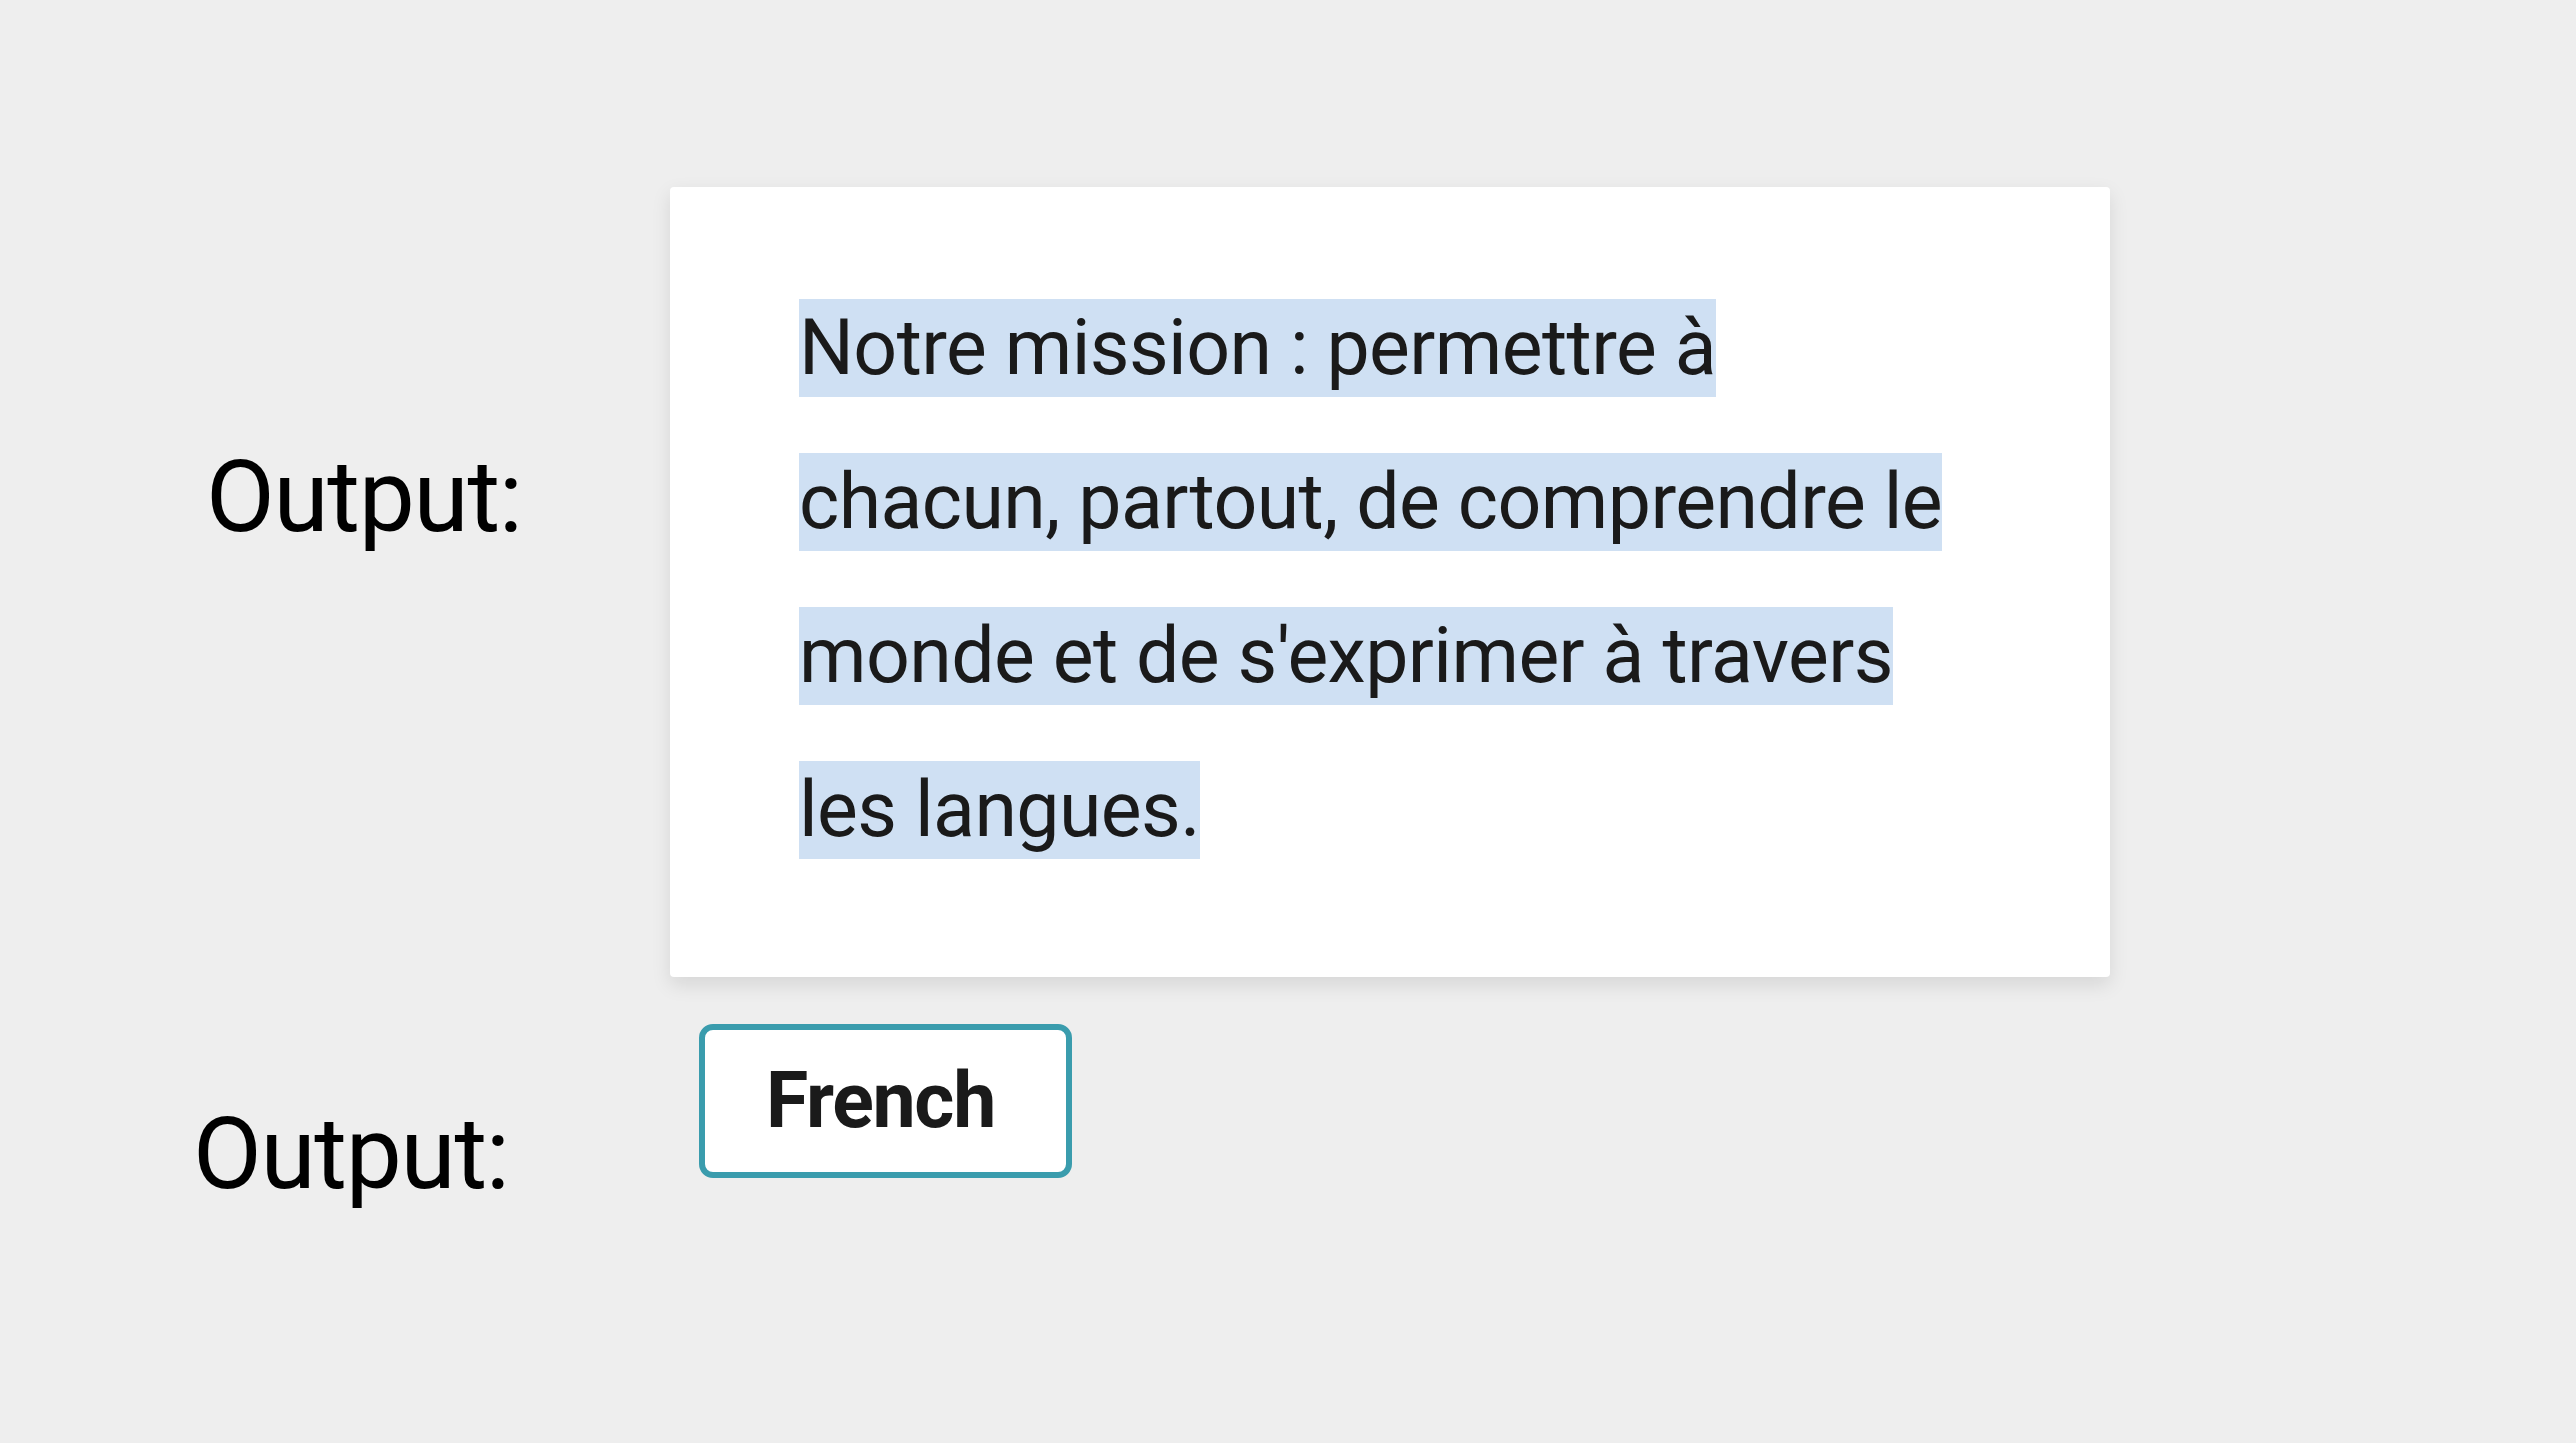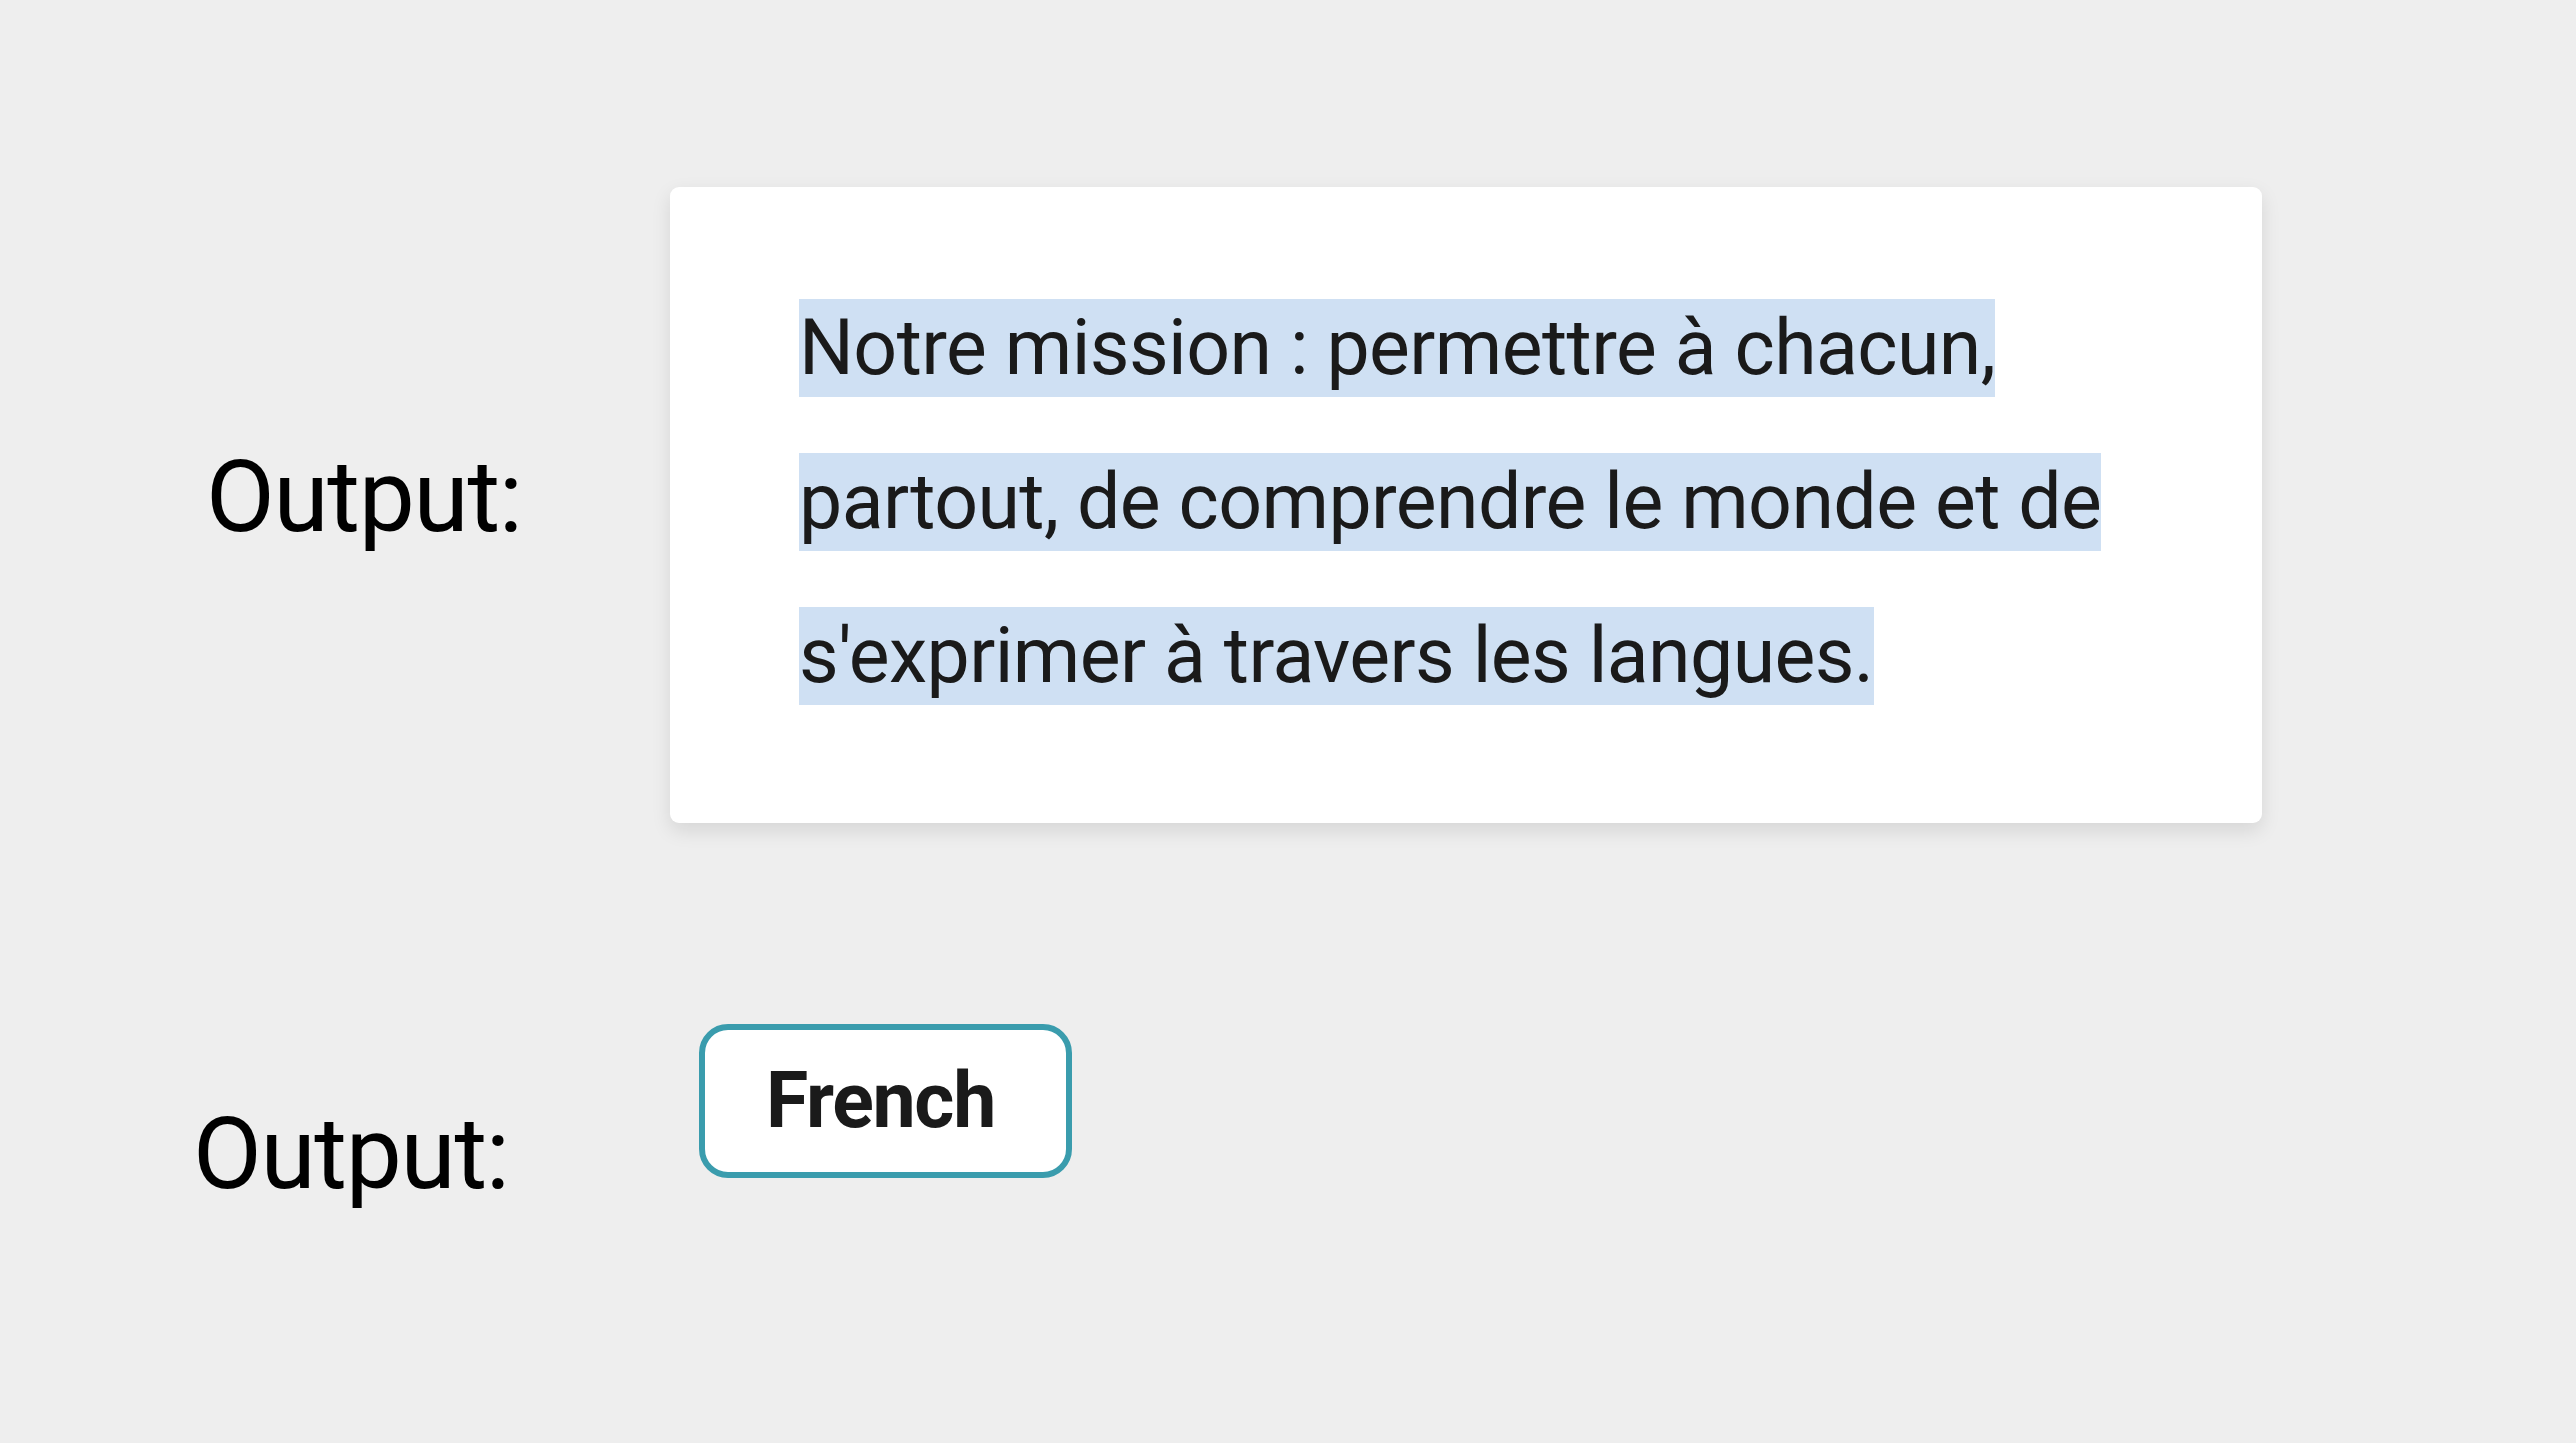--- a/index.html
+++ b/index.html
@@ -35,44 +35,44 @@
       font-size: 100px;
       font-weight: 400;
       color: #000000;
       letter-spacing: -1.3px;
       margin-top: 39px;
     }
     .input-card {
       position: absolute;
       left: 670px;
       top: 187px;
-      width: 1592px;
+      width: 1440px;
       background: #ffffff;
-      border-radius: 9px;
+      border-radius: 4px;
       padding: 84px 116px 90px 129px;
       box-shadow: 0 7.7px 19.3px rgba(0,0,0,0.10);
     }
     .highlighted-text {
       font-size: 77px;
       font-weight: 400;
       line-height: 2.0;
       color: #1a1a1a;
       letter-spacing: -0.6px;
     }
     .highlighted-text span.hl {
       background: #cfe0f3;
       padding: 3.9px 0;
     }
     .output-chip {
       position: absolute;
       left: 699px;
       top: 1024px;
       background: #ffffff;
       border: 6.4px solid #3a9cad;
-      border-radius: 29px;
+      border-radius: 14px;
       padding: 26px 71px 26px 61px;
       display: inline-block;
     }
     .output-chip-text {
       font-size: 77px;
       font-weight: 700;
       color: #1a1a1a;
       letter-spacing: -1.3px;
     }
   </style>

